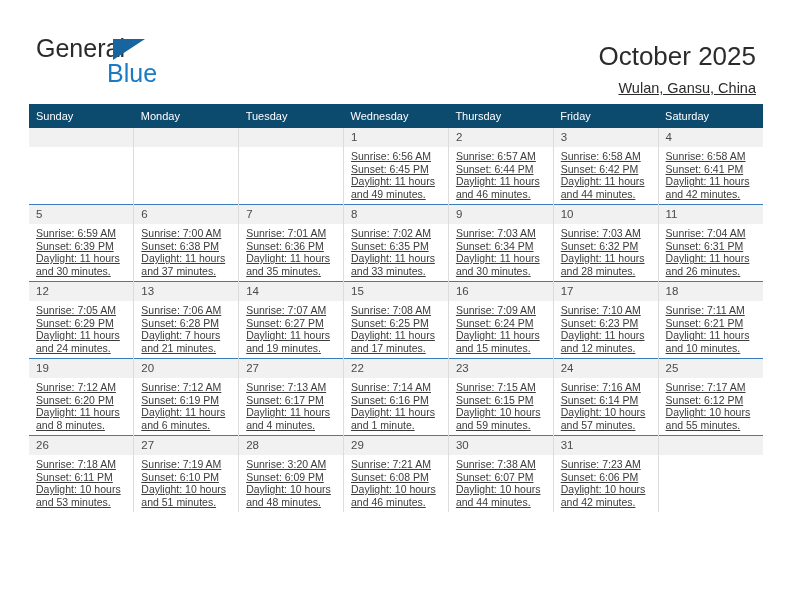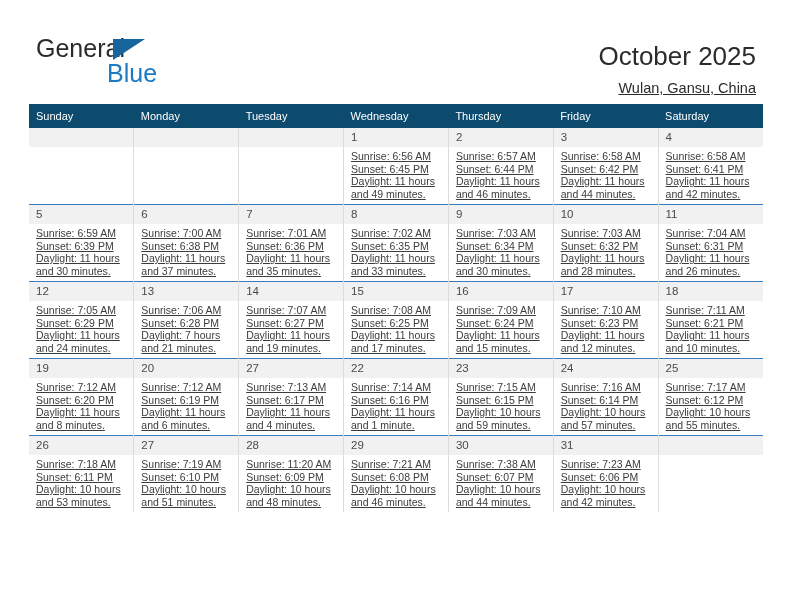--- a/index.html
+++ b/index.html
@@ -413,21 +413,21 @@
             <span class="daynum">27</span>
             <div class="cellbody">
               <div>Sunrise: 7:19 AM</div>
               <div>Sunset: 6:10 PM</div>
               <div class="daylight">Daylight: 10 hours and 51 minutes.</div>
             </div>
           </td>
           <td>
             <span class="daynum">28</span>
             <div class="cellbody">
-              <div>Sunrise: 11:20 AM</div>
+              <div>Sunrise: 3:20 AM</div>
               <div>Sunset: 6:09 PM</div>
               <div class="daylight">Daylight: 10 hours and 48 minutes.</div>
             </div>
           </td>
           <td>
             <span class="daynum">29</span>
             <div class="cellbody">
               <div>Sunrise: 7:21 AM</div>
               <div>Sunset: 6:08 PM</div>
               <div class="daylight">Daylight: 10 hours and 46 minutes.</div>

